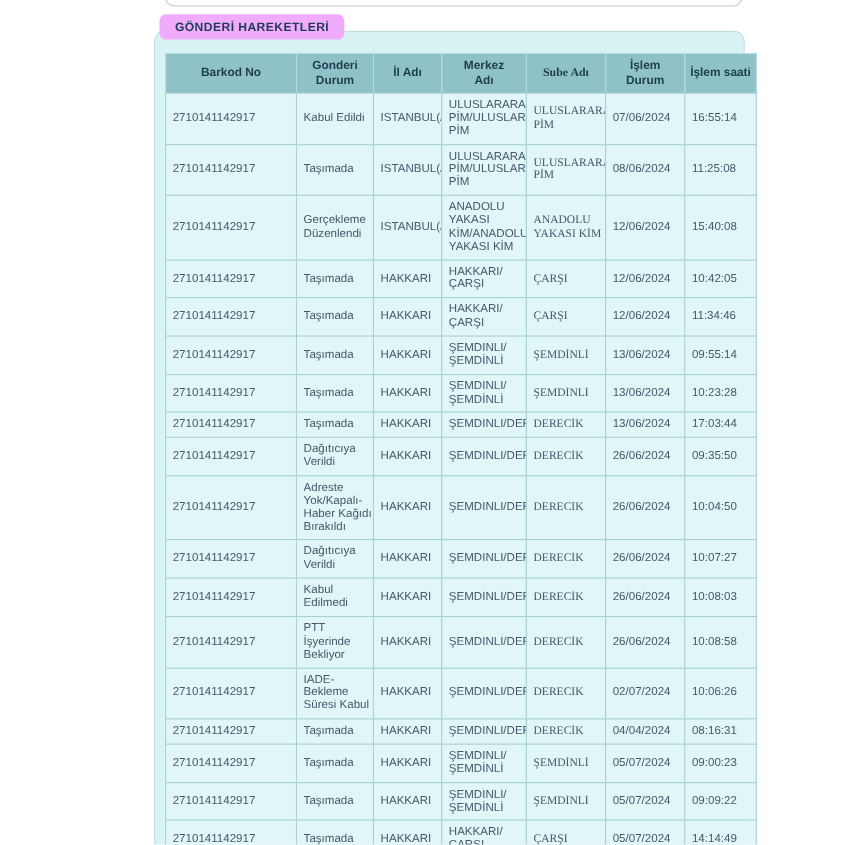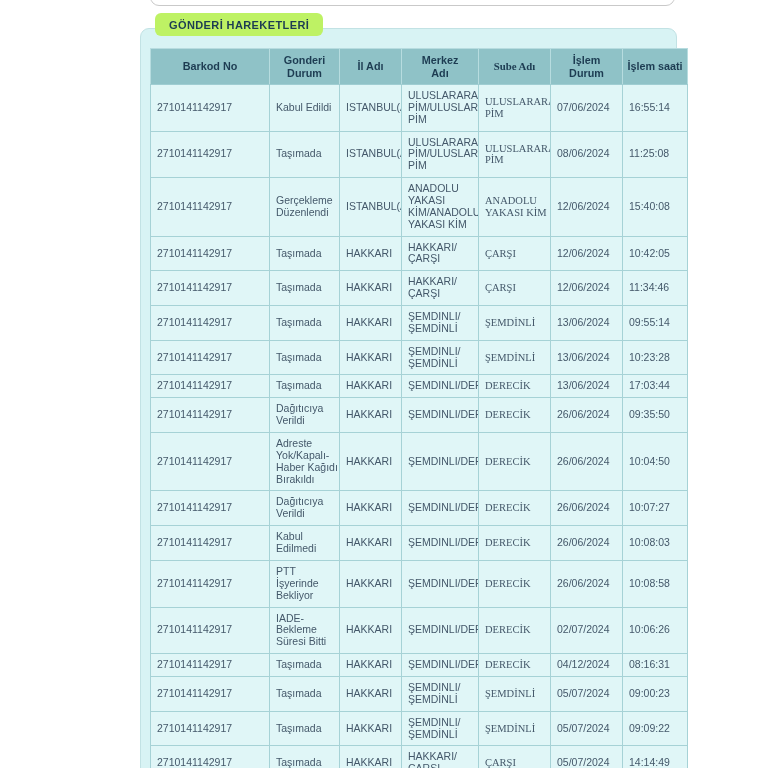--- a/index.html
+++ b/index.html
@@ -34,24 +34,24 @@
     width: 537px;
     height: 760px;
     background: #d8f3f4;
     border: 1px solid #c2e2e4;
     border-radius: 9px;
   }
 
   
   .panel-tab {
     position: absolute;
-    left: 155px;
+    left: 145px;
     top: 13px;
     padding: 6px 14px 5px 14px;
-    background: #bef264;
+    background: #f0abfc;
     border-radius: 6px;
     font-size: 11px;
     font-weight: bold;
     letter-spacing: 0.4px;
     color: #1d3c52;
     z-index: 2;
   }
 
   table.movements {
     position: absolute;
@@ -432,21 +432,21 @@
           </td>
           <td class="col-saat">
             <div class="clip">10:08:58</div>
           </td>
         </tr>
         <tr>
           <td class="col-barkod">
             <div class="clip">2710141142917</div>
           </td>
           <td class="col-durum">
-            <div class="clip">İADE-Bekleme Süresi Bitti</div>
+            <div class="clip">İADE-Bekleme Süresi Kabul</div>
           </td>
           <td class="col-il">
             <div class="clip">HAKKARİ</div>
           </td>
           <td class="col-merkez">
             <div class="clip">ŞEMDİNLİ/DERECİK</div>
           </td>
           <td class="col-sube">
             <div class="clip">DERECİK</div>
           </td>
@@ -467,21 +467,21 @@
           <td class="col-il">
             <div class="clip">HAKKARİ</div>
           </td>
           <td class="col-merkez">
             <div class="clip">ŞEMDİNLİ/DERECİK</div>
           </td>
           <td class="col-sube">
             <div class="clip">DERECİK</div>
           </td>
           <td class="col-tarih">
-            <div class="clip">04/12/2024</div>
+            <div class="clip">04/04/2024</div>
           </td>
           <td class="col-saat">
             <div class="clip">08:16:31</div>
           </td>
         </tr>
         <tr>
           <td class="col-barkod">
             <div class="clip">2710141142917</div>
           </td>
           <td class="col-durum">

